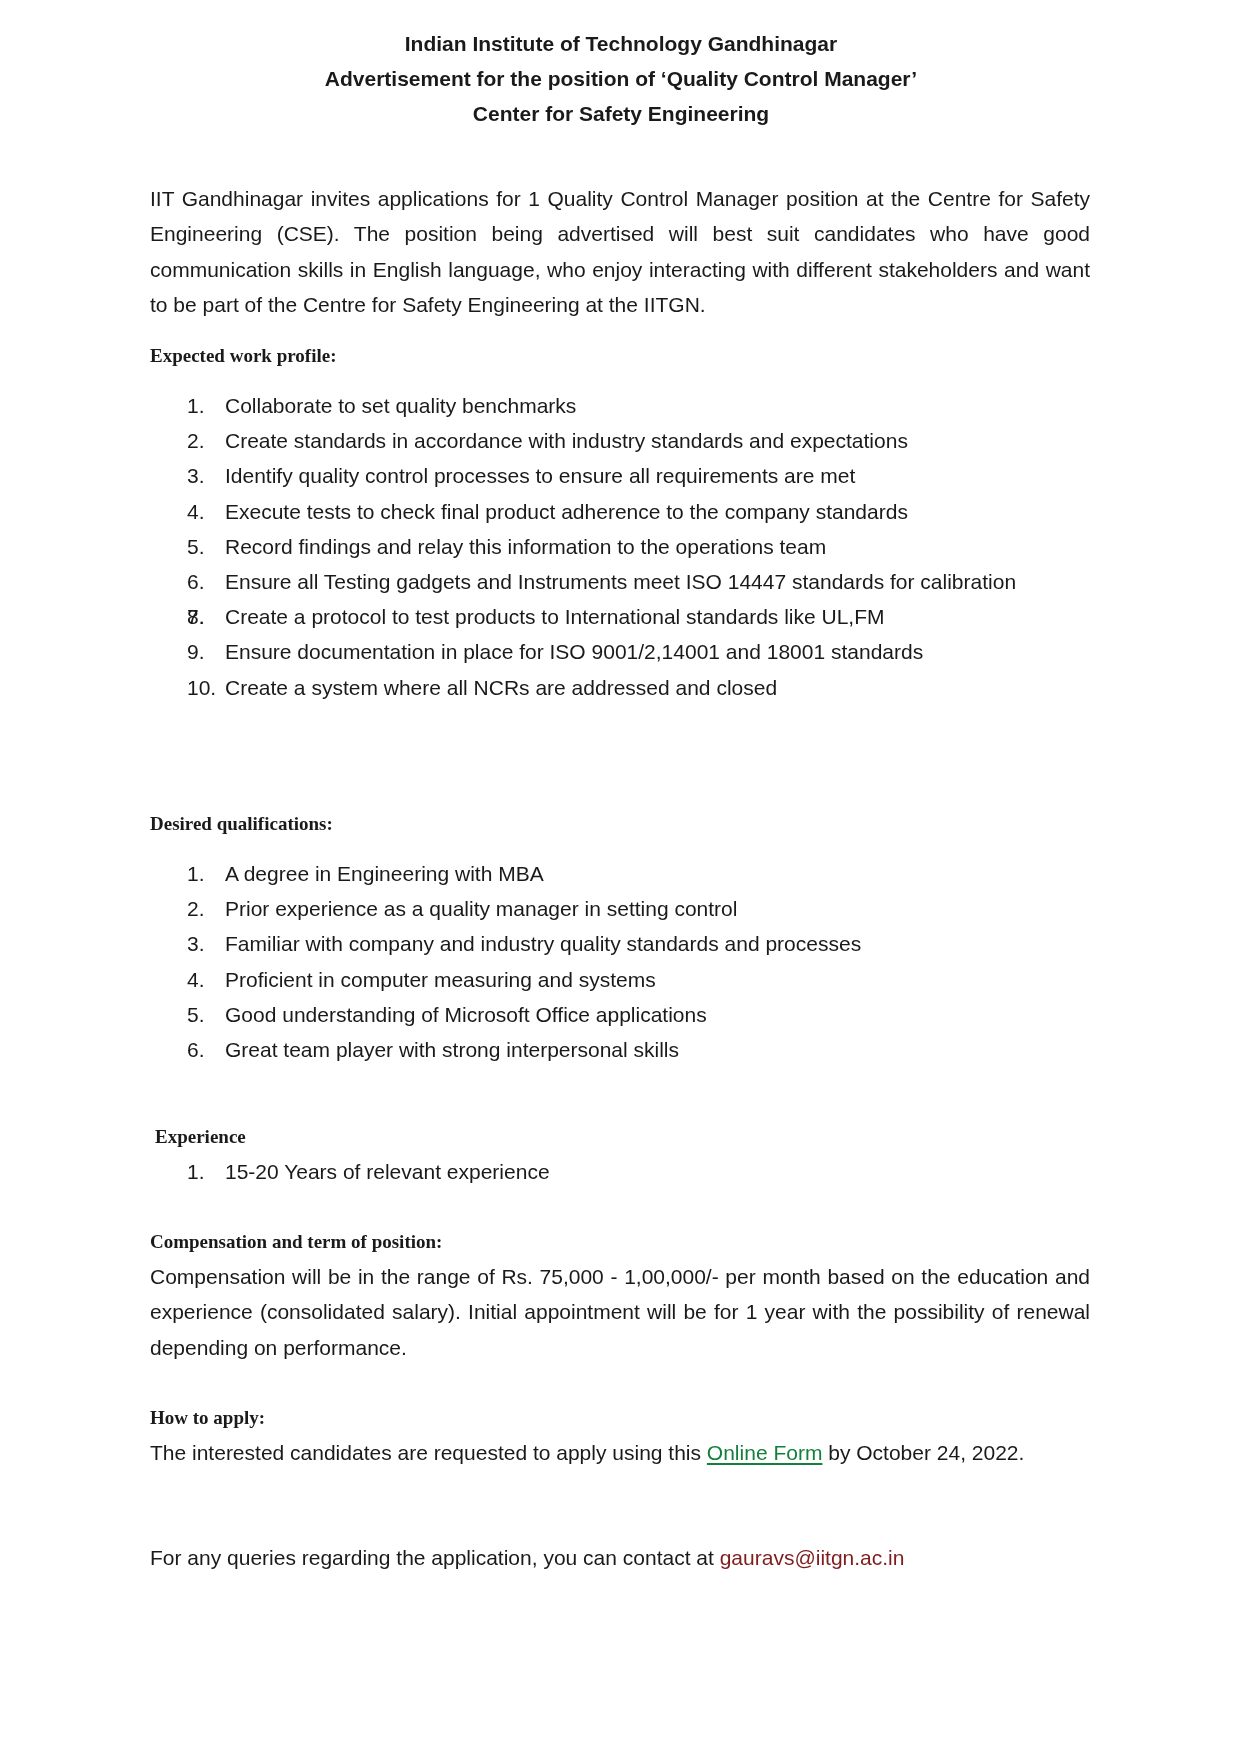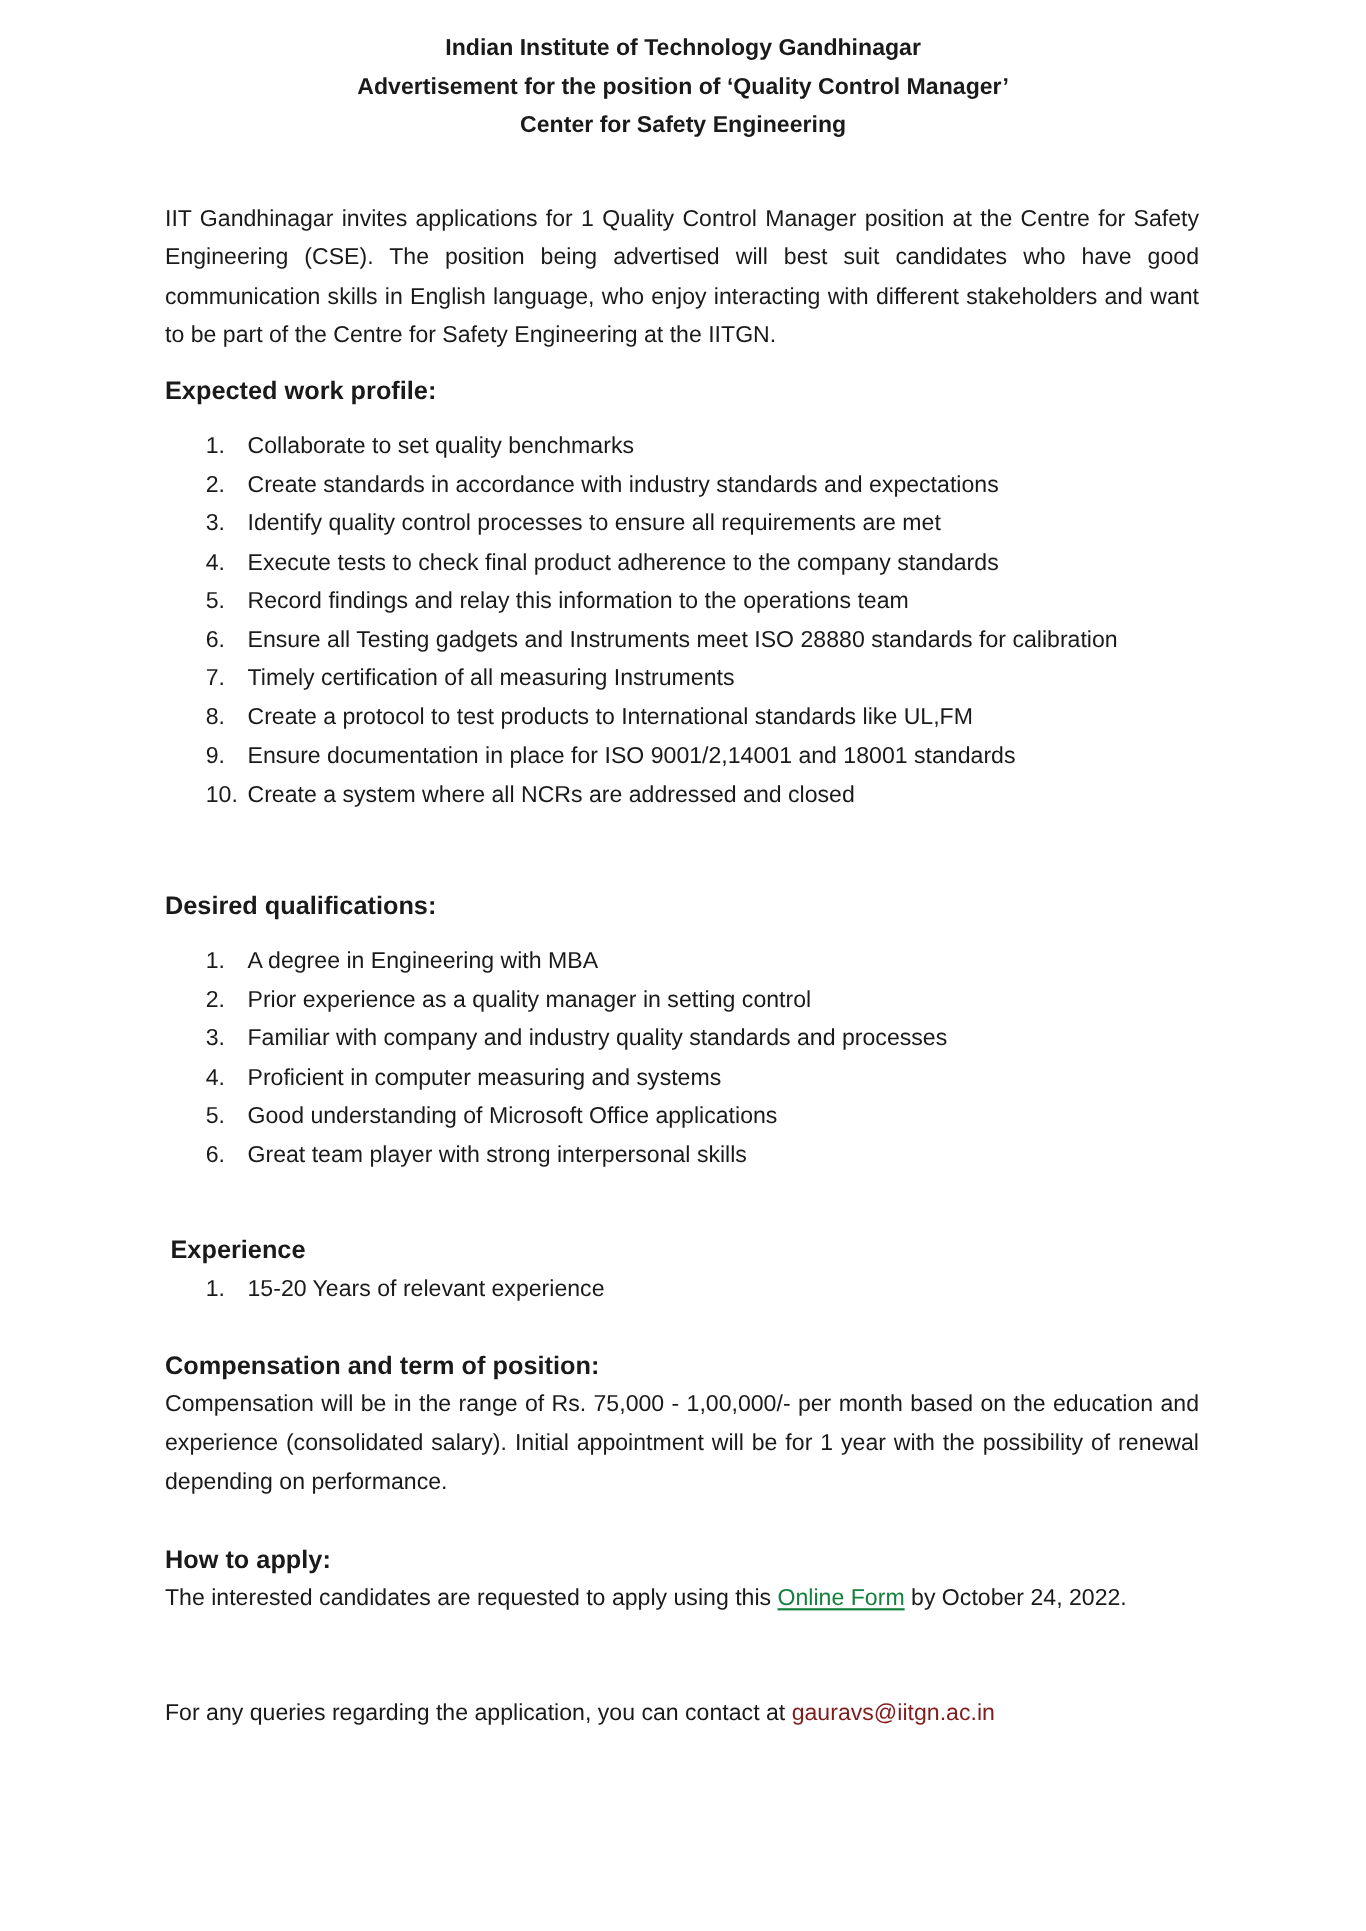--- a/index.html
+++ b/index.html
@@ -6,21 +6,21 @@
     body {
       width: 1242px; height: 1755px; position: relative; overflow: hidden;
       font-family: "Liberation Sans", "DejaVu Sans", sans-serif;
       color: #1a1a1a;
     }
     .page { position: absolute; left: 0; top: 0; width: 1242px; height: 1573px; }
     .header { position: absolute; left: 0; top: 26px; width: 1242px; text-align: center; font-weight: bold; font-size: 21px; }
     .header div { height: 35px; line-height: 35px; }
     .content { position: absolute; left: 150px; width: 940px; font-size: 21px; }
     .para { text-align: justify; text-align-last: left; line-height: 35.3px; margin: 0; }
-    .heading { font-weight: bold; font-size: 23px; line-height: 35px; margin: 0; }
+    .heading { font-weight: bold; font-size: 19px; line-height: 35px; margin: 0; font-family: Liberation Serif, serif; }
     ol { margin: 0; padding: 0; list-style: none; }
     ol li { position: relative; line-height: 35.2px; padding-left: 75px; font-size: 21px; }
     ol li .num { position: absolute; left: 37px; top: 0; }
     .link { color: #15803d; text-decoration: underline; text-underline-offset: 3px; }
     .email { color: #7f1d1d; }
   </style>
 </head>
 <body>
 
 <div class="page">
@@ -36,22 +36,22 @@
   </div>
 
   <div class="content" style="top:338px;">
     <p class="heading">Expected work profile:</p>
     <ol style="margin-top:15px;">
       <li><span class="num">1.</span><span>Collaborate to set quality benchmarks</span></li>
       <li><span class="num">2.</span><span>Create standards in accordance with industry standards and expectations</span></li>
       <li><span class="num">3.</span><span>Identify quality control processes to ensure all requirements are met</span></li>
       <li><span class="num">4.</span><span>Execute tests to check final product adherence to the company standards</span></li>
       <li><span class="num">5.</span><span>Record findings and relay this information to the operations team</span></li>
-      <li><span class="num">6.</span><span>Ensure all Testing gadgets and Instruments meet ISO 28880 standards for calibration</span></li>
-      <li><span class="num">7.</span><span>Timely certification of all measuring Instruments</span></li>
+      <li><span class="num">6.</span><span>Ensure all Testing gadgets and Instruments meet ISO 14447 standards for calibration</span></li>
+      <li><span class="num">7.</span></li>
       <li><span class="num">8.</span><span>Create a protocol to test products to International standards like UL,FM</span></li>
       <li><span class="num">9.</span><span>Ensure documentation in place for ISO 9001/2,14001 and 18001 standards</span></li>
       <li><span class="num" style="left:37px;">10.</span><span>Create a system where all NCRs are addressed and closed</span></li>
     </ol>
   </div>
 
   <div class="content" style="top:806px;">
     <p class="heading">Desired qualifications:</p>
     <ol style="margin-top:15px;">
       <li><span class="num">1.</span><span>A degree in Engineering with MBA</span></li>

